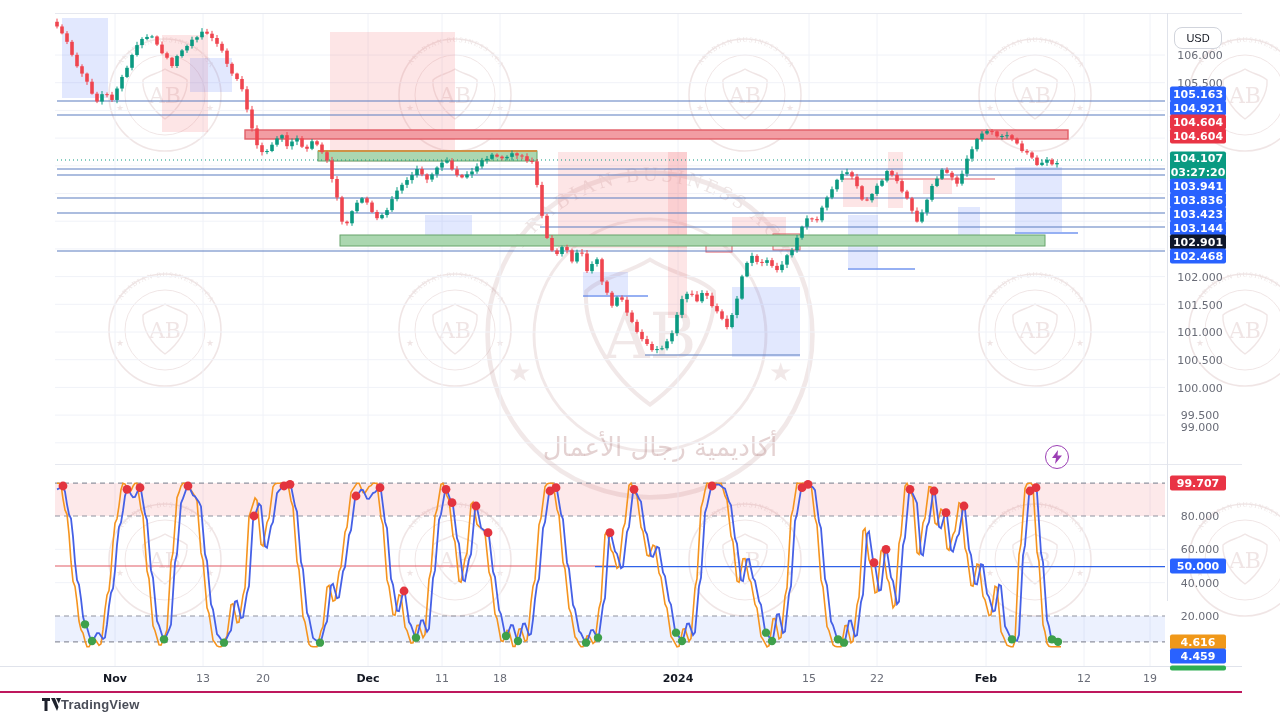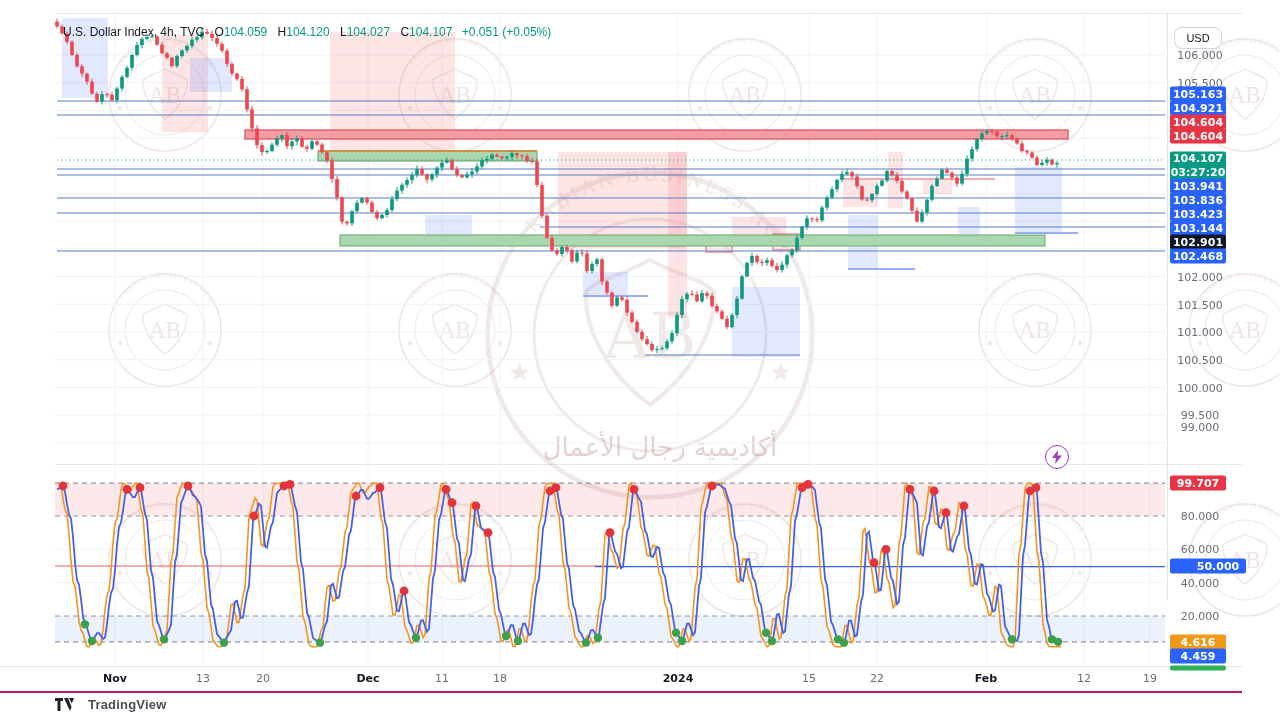--- a/index.html
+++ b/index.html
@@ -23,21 +23,21 @@
            background:#fff;font-size:11px;color:#131722;text-align:center;line-height:20px;z-index:7;}
   
   #time-axis{left:0px;top:666px;width:1242px;height:24px;border-top:1px solid #e0e3eb;
              border-bottom:2px solid #be185d;background:transparent;z-index:4;}
   .tlabel{position:absolute;top:5px;transform:translateX(-50%);font-size:11px;color:#696c77;
           font-family:"DejaVu Sans",sans-serif;}
   .tlabel.strong{color:#131722;font-weight:bold;}
   
   .hline{position:absolute;left:55px;width:1187px;height:0;border-top:1px solid #e6e8ef;}
   
-  #footer{left:55px;top:697px;z-index:6;display:flex;align-items:center;gap:14px;}
+  #footer{left:42px;top:697px;z-index:6;display:flex;align-items:center;gap:0;}
   #tv-text{font-size:13px;color:#4a4e59;font-weight:bold;letter-spacing:.2px;}
   
   #lightning{left:1045px;top:445px;width:22px;height:22px;border:1.6px solid #9c3fb5;border-radius:50%;
              z-index:6;display:flex;align-items:center;justify-content:center;background:rgba(255,255,255,.6);}
   svg{display:block;}
   #wm-layer{left:0;top:0;z-index:1;}
   #main-svg{left:55px;top:14px;z-index:2;}
   #osc-svg{left:55px;top:466px;z-index:2;}
   #arabic-wm{left:480px;top:432px;width:360px;text-align:center;z-index:1;font-family:"DejaVu Sans",sans-serif;
              font-size:26px;color:rgba(188,142,142,0.40);}
@@ -621,28 +621,20 @@
       <circle cx="783" cy="173.33333333333337" r="4.2" fill="#3ea04b"></circle>
       <circle cx="789" cy="176.66666666666663" r="4.2" fill="#3ea04b"></circle>
       <circle cx="957" cy="173.33333333333337" r="4.2" fill="#3ea04b"></circle>
       <circle cx="997" cy="173.33333333333337" r="4.2" fill="#3ea04b"></circle>
       <circle cx="1003" cy="175.83333333333337" r="4.2" fill="#3ea04b"></circle>
     </svg>
 
   <div class="hline abs" style="top:13px"></div>
   <div class="hline abs" style="top:464px"></div>
 
-  <div id="legend" class="abs">
-    <span>U.S. Dollar Index, 4h, TVC</span>
-    <span class="lab">O</span><span class="val">104.059</span>
-    <span class="lab">H</span><span class="val">104.120</span>
-    <span class="lab">L</span><span class="val">104.027</span>
-    <span class="lab">C</span><span class="val">104.107</span>
-    <span class="chg">+0.051 (+0.05%)</span>
-  </div>
 
   <div id="scale-col" class="abs">
       <div class="plabel" style="top: 42px;">106.000</div>
       <div class="plabel" style="top: 70px;">105.500</div>
       <div class="plabel" style="top: 264px;">102.000</div>
       <div class="plabel" style="top: 292px;">101.500</div>
       <div class="plabel" style="top: 319px;">101.000</div>
       <div class="plabel" style="top: 347px;">100.500</div>
       <div class="plabel" style="top: 375px;">100.000</div>
       <div class="plabel" style="top: 402px;">99.500</div>
@@ -659,21 +651,21 @@
       <div class="pbadge" style="top: 187px; background: rgb(41, 98, 255);">103.836</div>
       <div class="pbadge" style="top: 201px; background: rgb(41, 98, 255);">103.423</div>
       <div class="pbadge" style="top: 215px; background: rgb(41, 98, 255);">103.144</div>
       <div class="pbadge" style="top: 229px; background: #0f172a;">102.901</div>
       <div class="pbadge" style="top: 243px; background: rgb(41, 98, 255);">102.468</div>
       <div class="plabel" style="top: 503px;">80.000</div>
       <div class="plabel" style="top: 536px;">60.000</div>
       <div class="plabel" style="top: 570px;">40.000</div>
       <div class="plabel" style="top: 603px;">20.000</div>
       <div class="pbadge" style="top: 470px; background: rgb(233, 52, 69);">99.707</div>
-      <div class="pbadge" style="top: 553px; background: rgb(41, 98, 255); padding-left: 20px;">50.000</div>
+      <div class="pbadge" style="top: 553px; background: rgb(41, 98, 255);">50.000</div>
       <div class="pbadge" style="top: 629px; background: rgb(240, 152, 25);">4.616</div>
       <div class="pbadge" style="top: 643px; background: rgb(41, 98, 255);">4.459</div>
       <div class="pbadge" style="top: 655px; background: rgb(47, 174, 83); height: 5px; line-height: 5px;"></div>
     </div>
 
   <div id="usd-btn" class="abs">USD</div>
 
   <div id="time-axis" class="abs">
       <div class="tlabel strong" style="left: 115px;">Nov</div>
       <div class="tlabel" style="left: 203px;">13</div>

